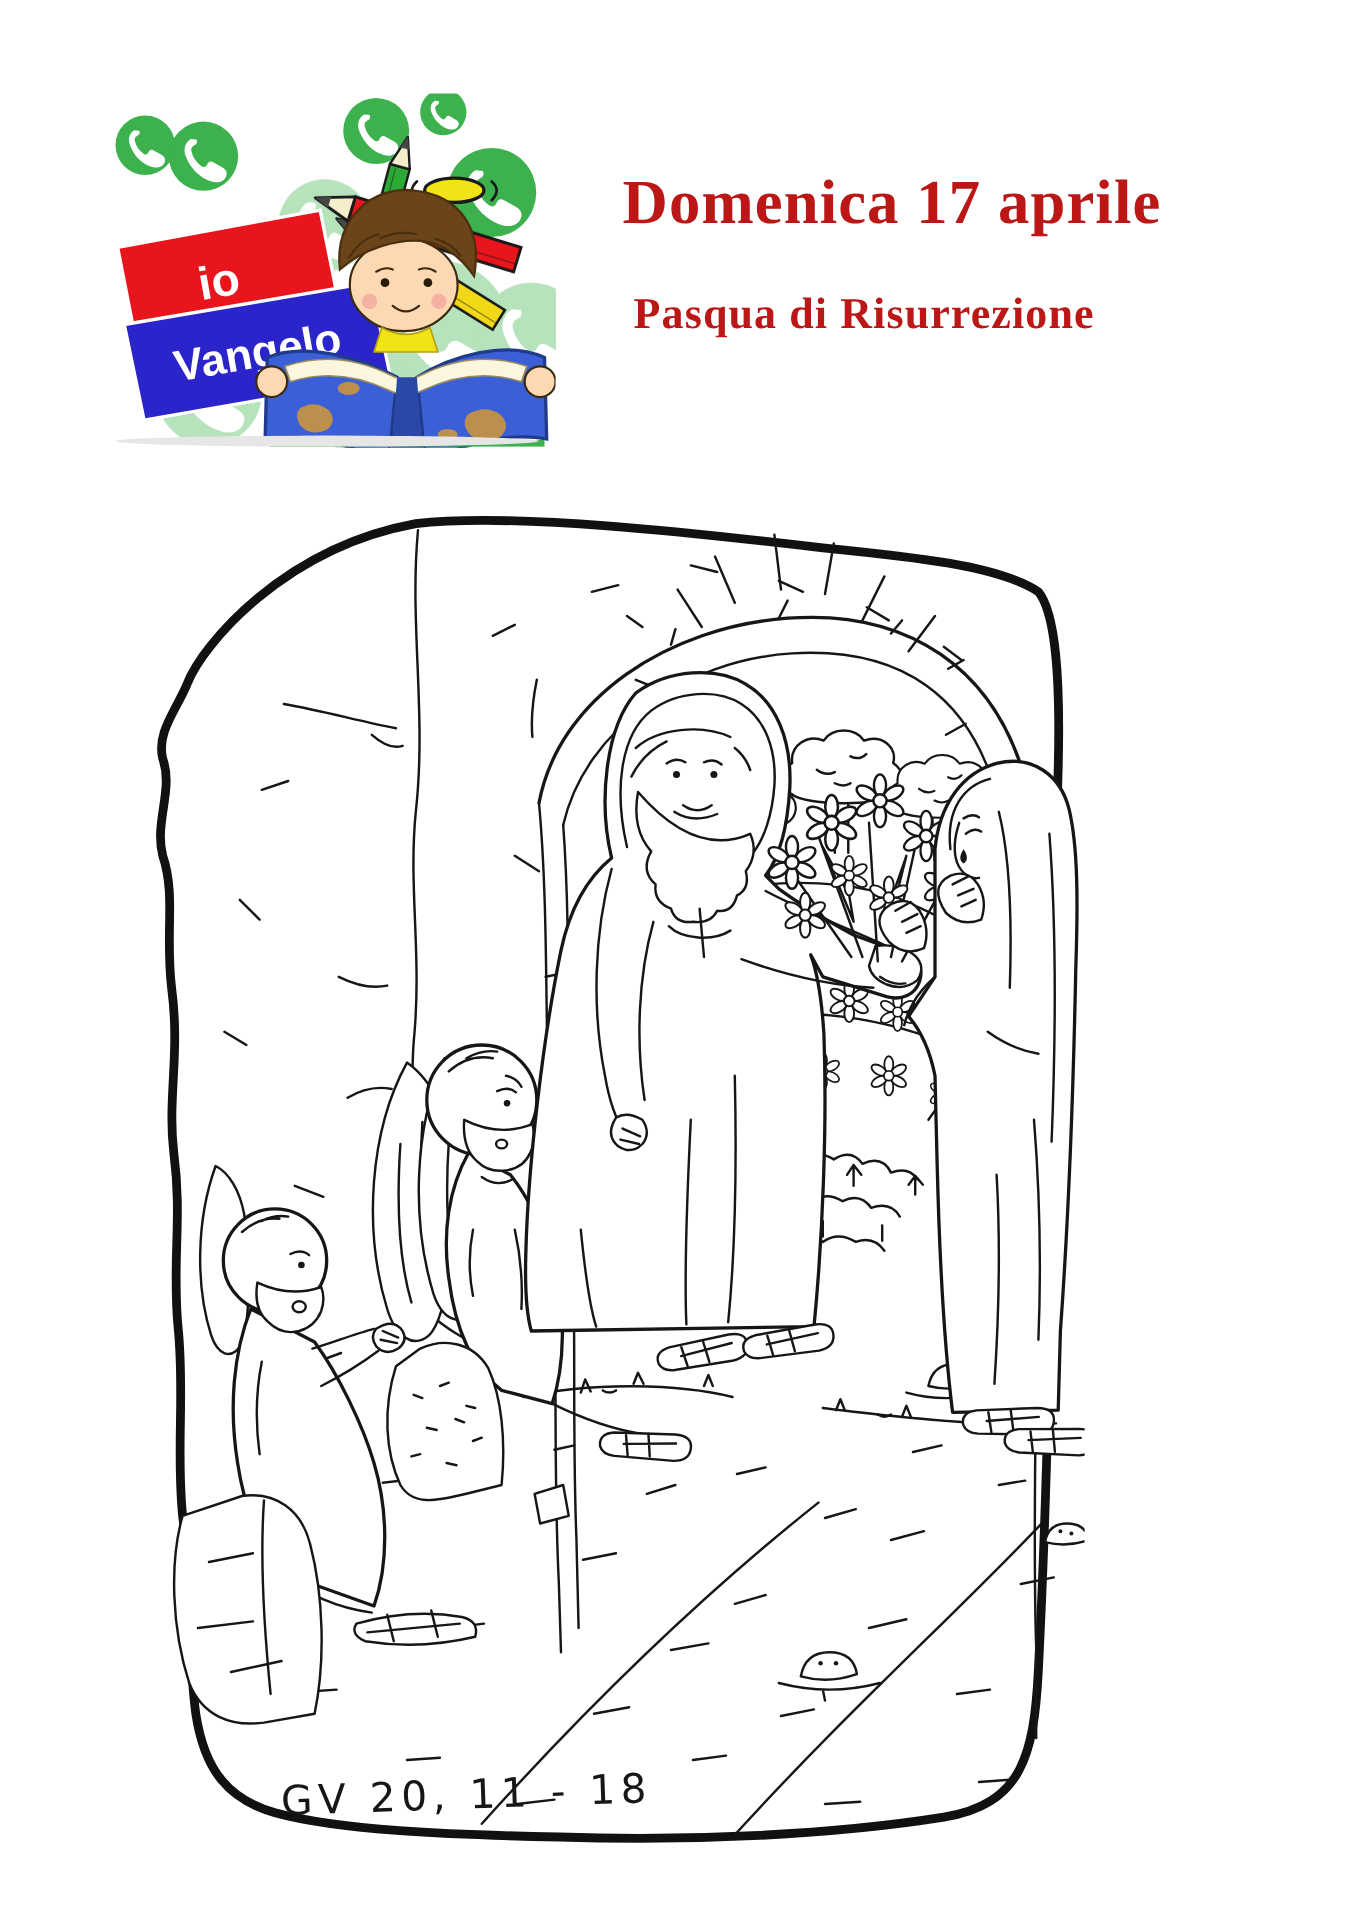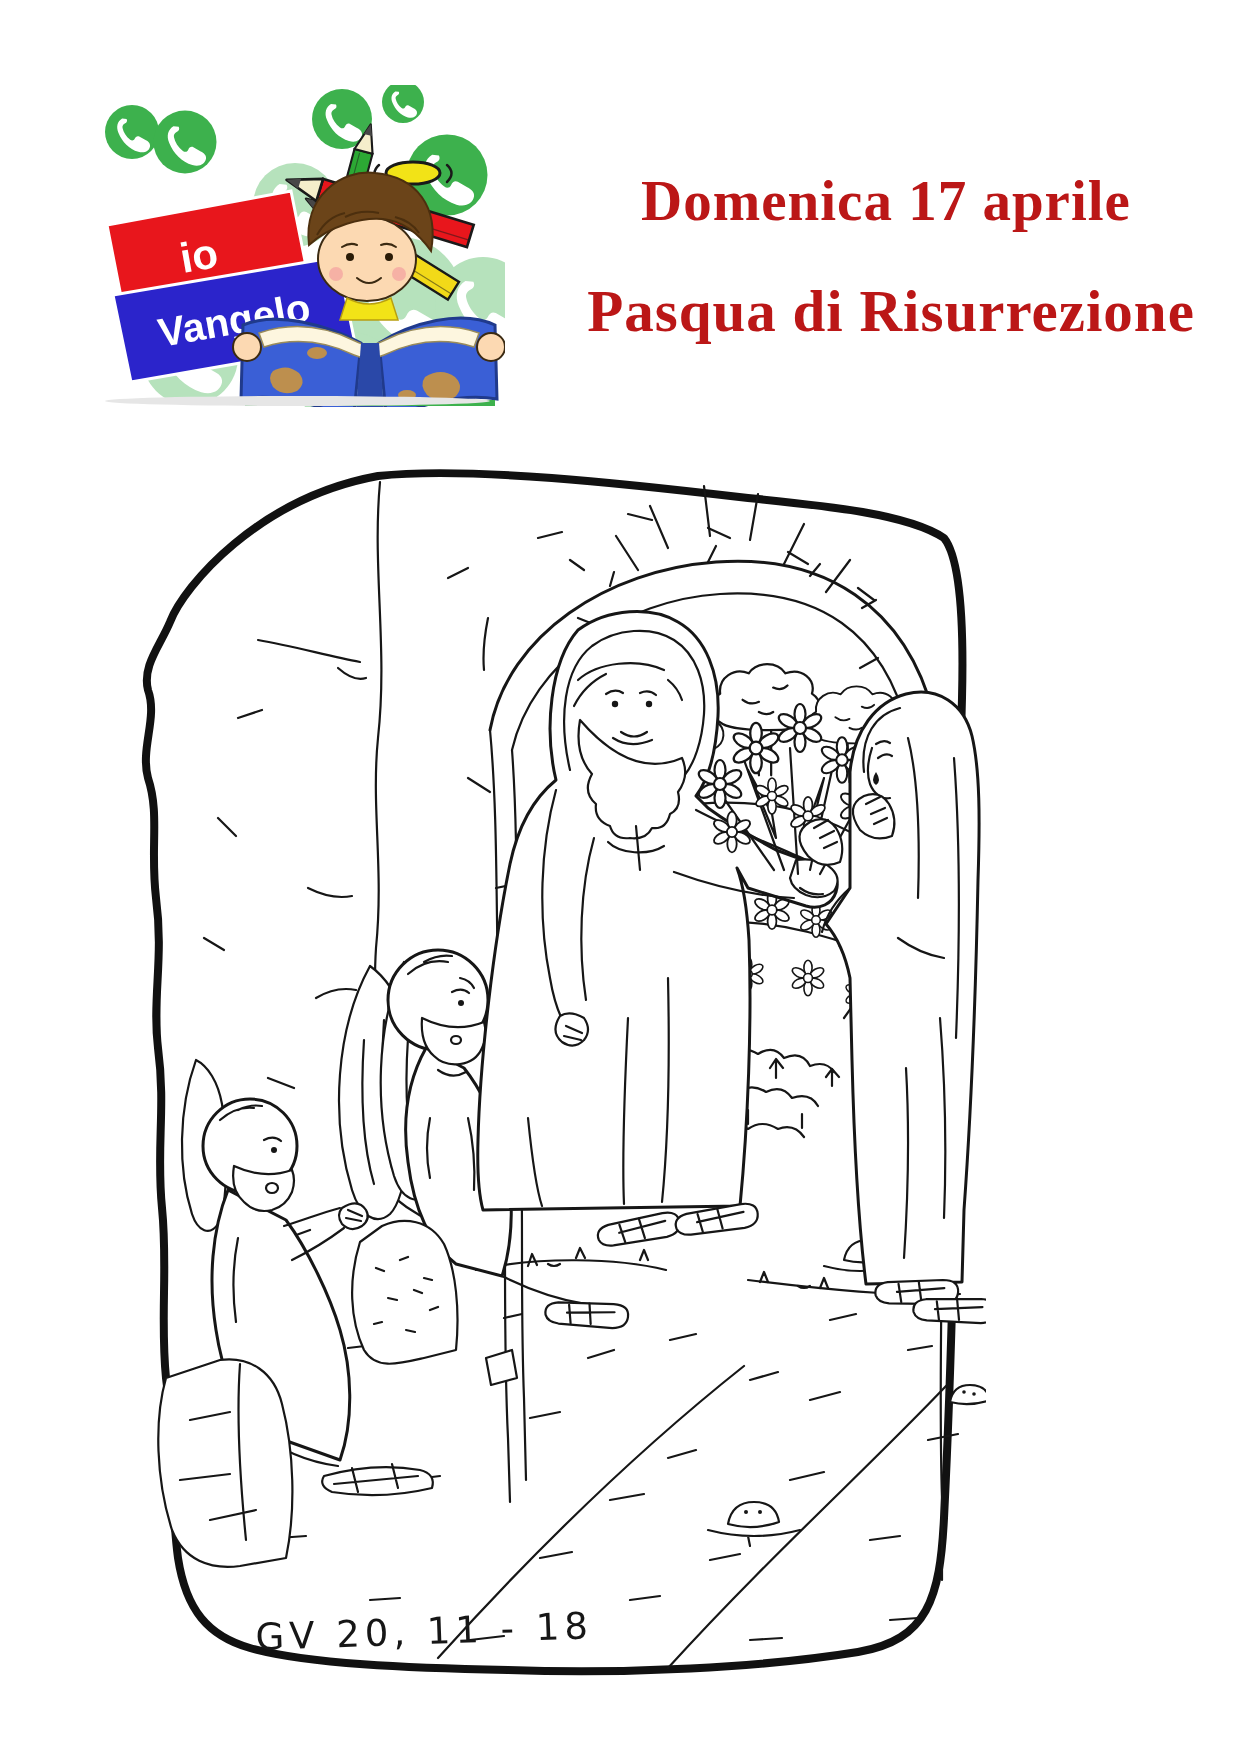--- a/index.html
+++ b/index.html
@@ -1,23 +1,23 @@
 <!DOCTYPE html>
 <html><head>
 <meta charset="utf-8">
 <style>
   html,body{margin:0;padding:0;background:#ffffff;}
   .page{position:relative;width:1240px;height:1754px;background:#ffffff;overflow:hidden;
         font-family:"Liberation Serif",serif;}
   .logo-wrap{position:absolute;left:95px;top:85px;width:410px;height:322px;}
   .logo-shadow{position:absolute;left:105px;top:396px;width:385px;height:10px;border-radius:50%;
         background:#e6e6e6;}
-  .title-block{position:absolute;left:566px;top:168px;width:640px;color:#bb1717;text-align:center;}
+  .title-block{position:absolute;left:566px;top:152px;width:640px;color:#bb1717;}
   .title-line1{font-size:57px;font-weight:bold;letter-spacing:1px;white-space:nowrap;}
-  .title-line2{font-size:59px;font-weight:bold;letter-spacing:1px;white-space:nowrap;
+  .title-line2{font-size:40px;font-weight:bold;letter-spacing:1px;white-space:nowrap;
         margin-top:44px;padding-left:10px;}
   .illustration-wrap{position:absolute;left:108px;top:418px;width:878px;height:1285px;}
   
   .ln{fill:none;stroke:#161616;stroke-width:3;stroke-linecap:round;stroke-linejoin:round;}
   .thin{stroke-width:2.2;}
   .fw{fill:#ffffff;stroke:#161616;stroke-width:3;stroke-linecap:round;stroke-linejoin:round;}
   .fwt{fill:#ffffff;stroke:#161616;stroke-width:2.2;stroke-linecap:round;stroke-linejoin:round;}
   .border-ln{fill:#ffffff;stroke:#111111;stroke-width:8;stroke-linecap:round;stroke-linejoin:round;}
   .dot{fill:#161616;stroke:none;}
   .caption-txt{font-family:"DejaVu Sans",sans-serif;font-size:37px;letter-spacing:5px;fill:#161616;}

